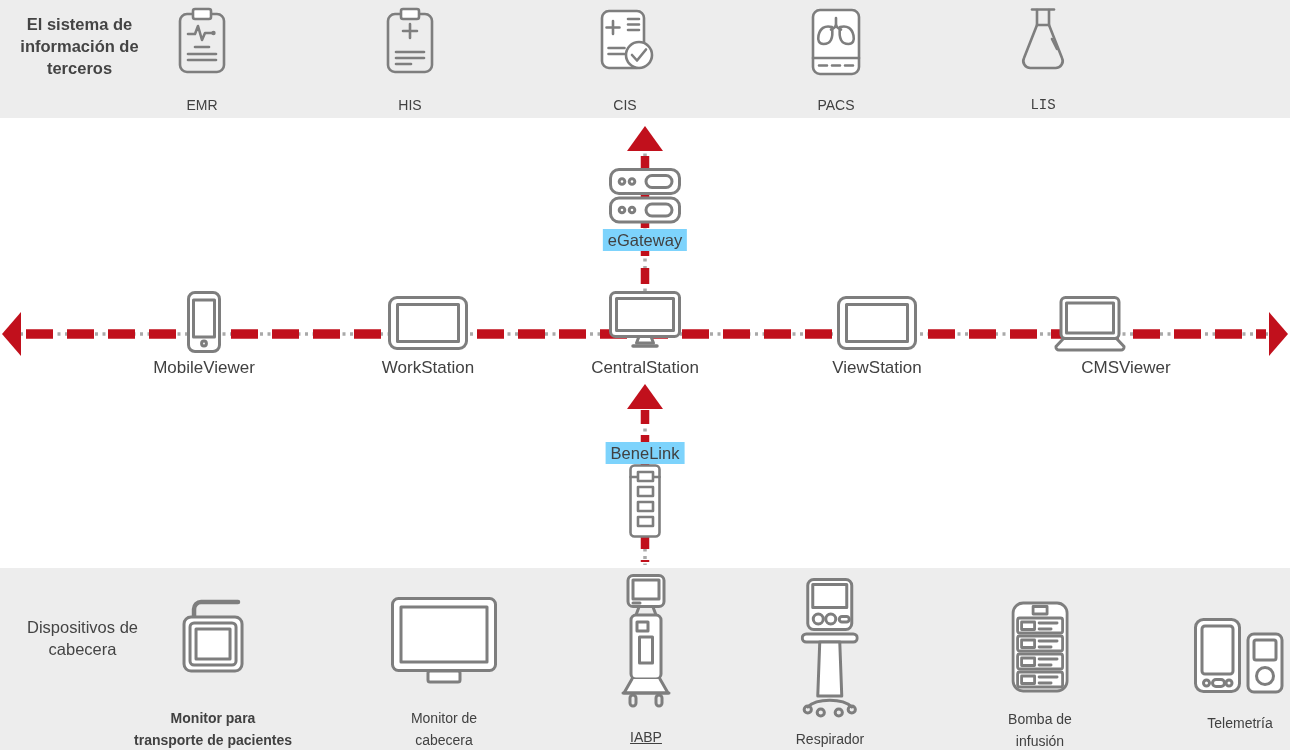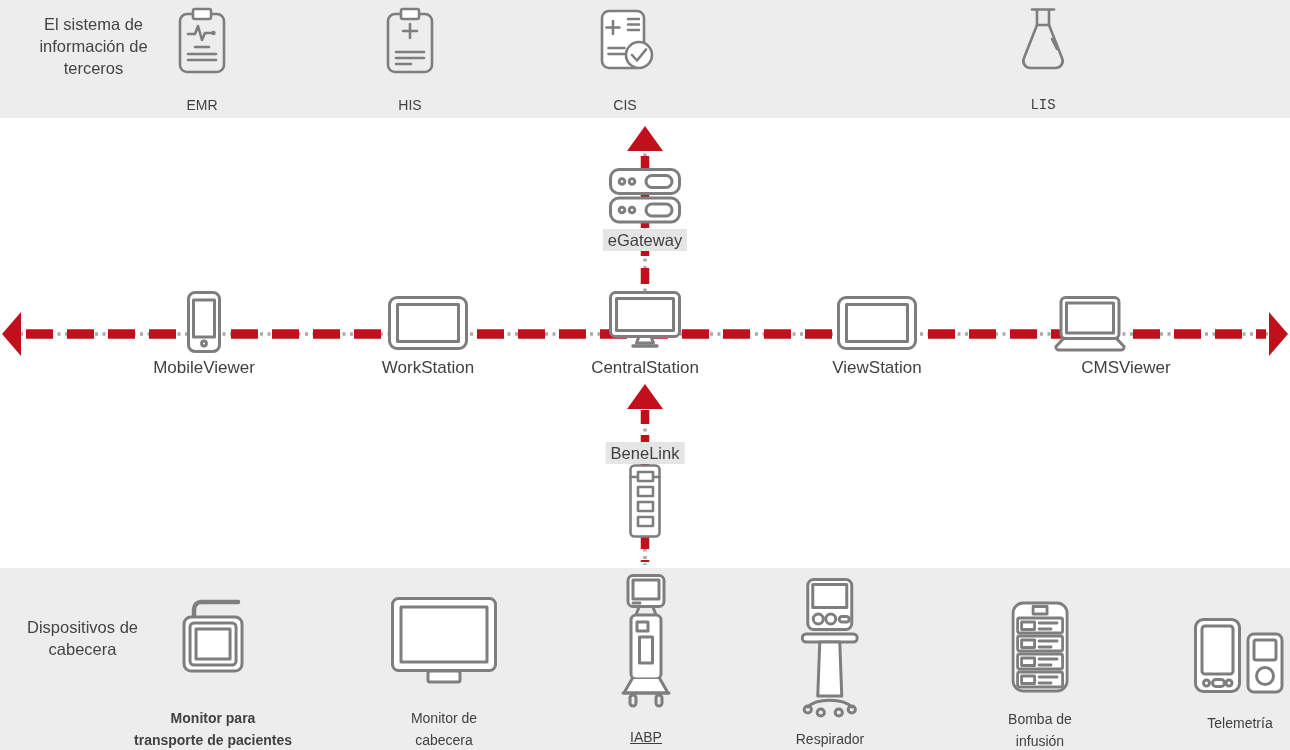--- a/index.html
+++ b/index.html
@@ -14,40 +14,40 @@
     position:absolute;text-align:center;font-size:16.5px;line-height:22px;
     color:#444;white-space:pre-line;z-index:3;
   }
   .layer{position:absolute;z-index:2;}
   .node{position:absolute;z-index:3;transform:translateX(-50%);text-align:center;}
   .node-label{
     font-size:14px;line-height:22px;color:#414141;white-space:pre-line;margin-top:0;
   }
   .lbl-abs{position:absolute;transform:translateX(-50%);z-index:3;font-size:17px;
     line-height:22px;color:#414141;white-space:pre-line;text-align:center;}
-  .onLine{background:#e5e5e5;padding:0 5px;font-size:16.5px;}
+  .onLine{background:#7dd3fc;padding:0 5px;font-size:16.5px;}
   svg.icon{display:block;margin:0 auto;}
   svg.icon *{stroke:#7e7e7e;fill:none;stroke-linecap:round;stroke-linejoin:round;}
   svg.icon .wfill{fill:#fff;}
   svg.icon .fdot{fill:#7e7e7e;stroke:none;}
   svg.flow *{stroke:none;}
   svg.flow .dotline{stroke:#a9a9a9;stroke-width:3.5;stroke-dasharray:3 4.5;stroke-linecap:butt;}
   svg.flow .redline{stroke:#c1101c;stroke-width:9.5;stroke-dasharray:27 14;stroke-linecap:butt;}
   svg.flow .redlineV{stroke:#c1101c;stroke-width:8.5;stroke-dasharray:16 12;stroke-linecap:butt;}
   svg.flow .arrow{fill:#c1101c;}
 </style>
 </head>
 <body>
 
 <div class="stage">
 
   <div class="band band-top"></div>
   <div class="band band-bottom"></div>
 
-  <div class="band-title" style="left:16px;top:13px;width:155px;">El sistema de
+  <div class="band-title" style="left:2px;top:13px;width:155px;font-weight:bold;">El sistema de
 información de
 terceros</div>
   <div class="band-title" style="left:0px;top:616px;width:165px;">Dispositivos de
 cabecera</div>
 
   <svg class="layer flow" style="left:0;top:304px;" width="1290" height="64" viewBox="0 0 1290 64">
     <line class="dotline" x1="20" y1="30" x2="1270" y2="30"></line>
     <line class="redline" x1="26" y1="30" x2="1266" y2="30"></line>
     <polygon class="arrow" points="2,30 21,8 21,52"></polygon>
     <polygon class="arrow" points="1288,30 1269,8 1269,52"></polygon>
@@ -95,20 +95,31 @@
       <rect class="wfill" x="10" y="5" width="42" height="57" rx="7"></rect>
       <path d="M21 15 v13 M14.5 21.5 h13"></path>
       <path d="M36 13 h11 M36 18.5 h11 M36 24 h11"></path>
       <path d="M16.5 42 h16 M16.5 48 h16"></path>
       <circle class="wfill" cx="47" cy="49" r="13"></circle>
       <polyline points="40,49 45,54.5 54,43.5"></polyline>
     </svg>
     <div class="node-label" style="margin-top:16px;">CIS</div>
   </div>
 
+  <div class="node" style="left:836px;top:6px;">
+    <svg class="icon" width="64" height="72" viewBox="0 0 64 72" stroke-width="2.6">
+      <rect class="wfill" x="9" y="4" width="46" height="64" rx="7"></rect>
+      <path d="M32 12 v6 M32 18 c0 3 -2 4.5 -5 5.5 M32 18 c0 3 2 4.5 5 5.5"></path>
+      <path d="M28 21 c1.5 12 -1.5 17 -8.5 17 c-4.5 0 -6 -3.5 -5 -8.5 c1.5 -7 6 -10.5 13.5 -8.5 z"></path>
+      <path d="M36 21 c-1.5 12 1.5 17 8.5 17 c4.5 0 6 -3.5 5 -8.5 c-1.5 -7 -6 -10.5 -13.5 -8.5 z"></path>
+      <line x1="9" y1="52" x2="55" y2="52"></line>
+      <path d="M15 59.5 h8 M28 59.5 h8 M41 59.5 h8"></path>
+    </svg>
+    <div class="node-label" style="margin-top:16px;">PACS</div>
+  </div>
 
   <div class="node" style="left:1043px;top:6px;">
     <svg class="icon" width="64" height="72" viewBox="0 0 64 72" stroke-width="2.6">
       <path d="M26 4 v15 L13 52 a7 7 0 0 0 6.5 10 h25 a7 7 0 0 0 6.5 -10 L38 19 V4"></path>
       <line x1="21" y1="3.5" x2="43" y2="3.5"></line>
       <line x1="26" y1="19" x2="38" y2="19"></line>
       <line x1="41" y1="33" x2="46" y2="43"></line>
     </svg>
     <div class="node-label" style="margin-top:16px;font-family:Liberation Mono, monospace;">LIS</div>
   </div>

